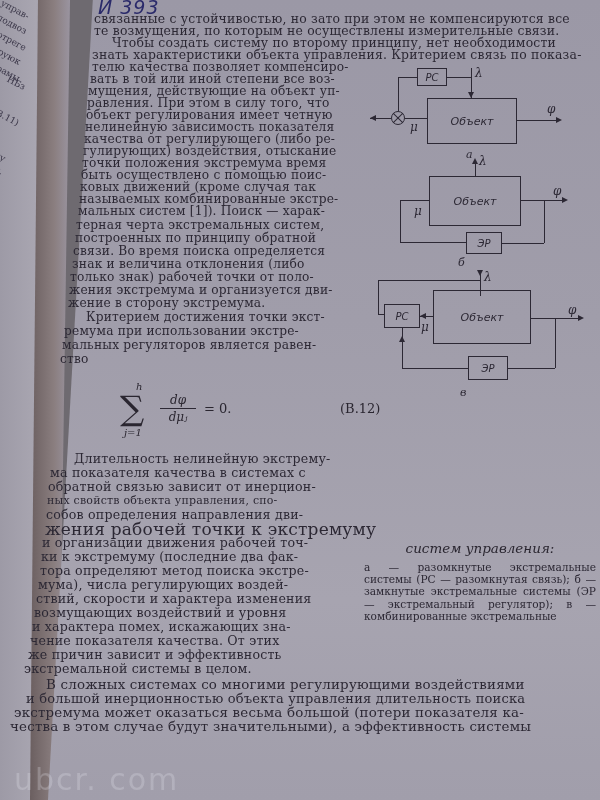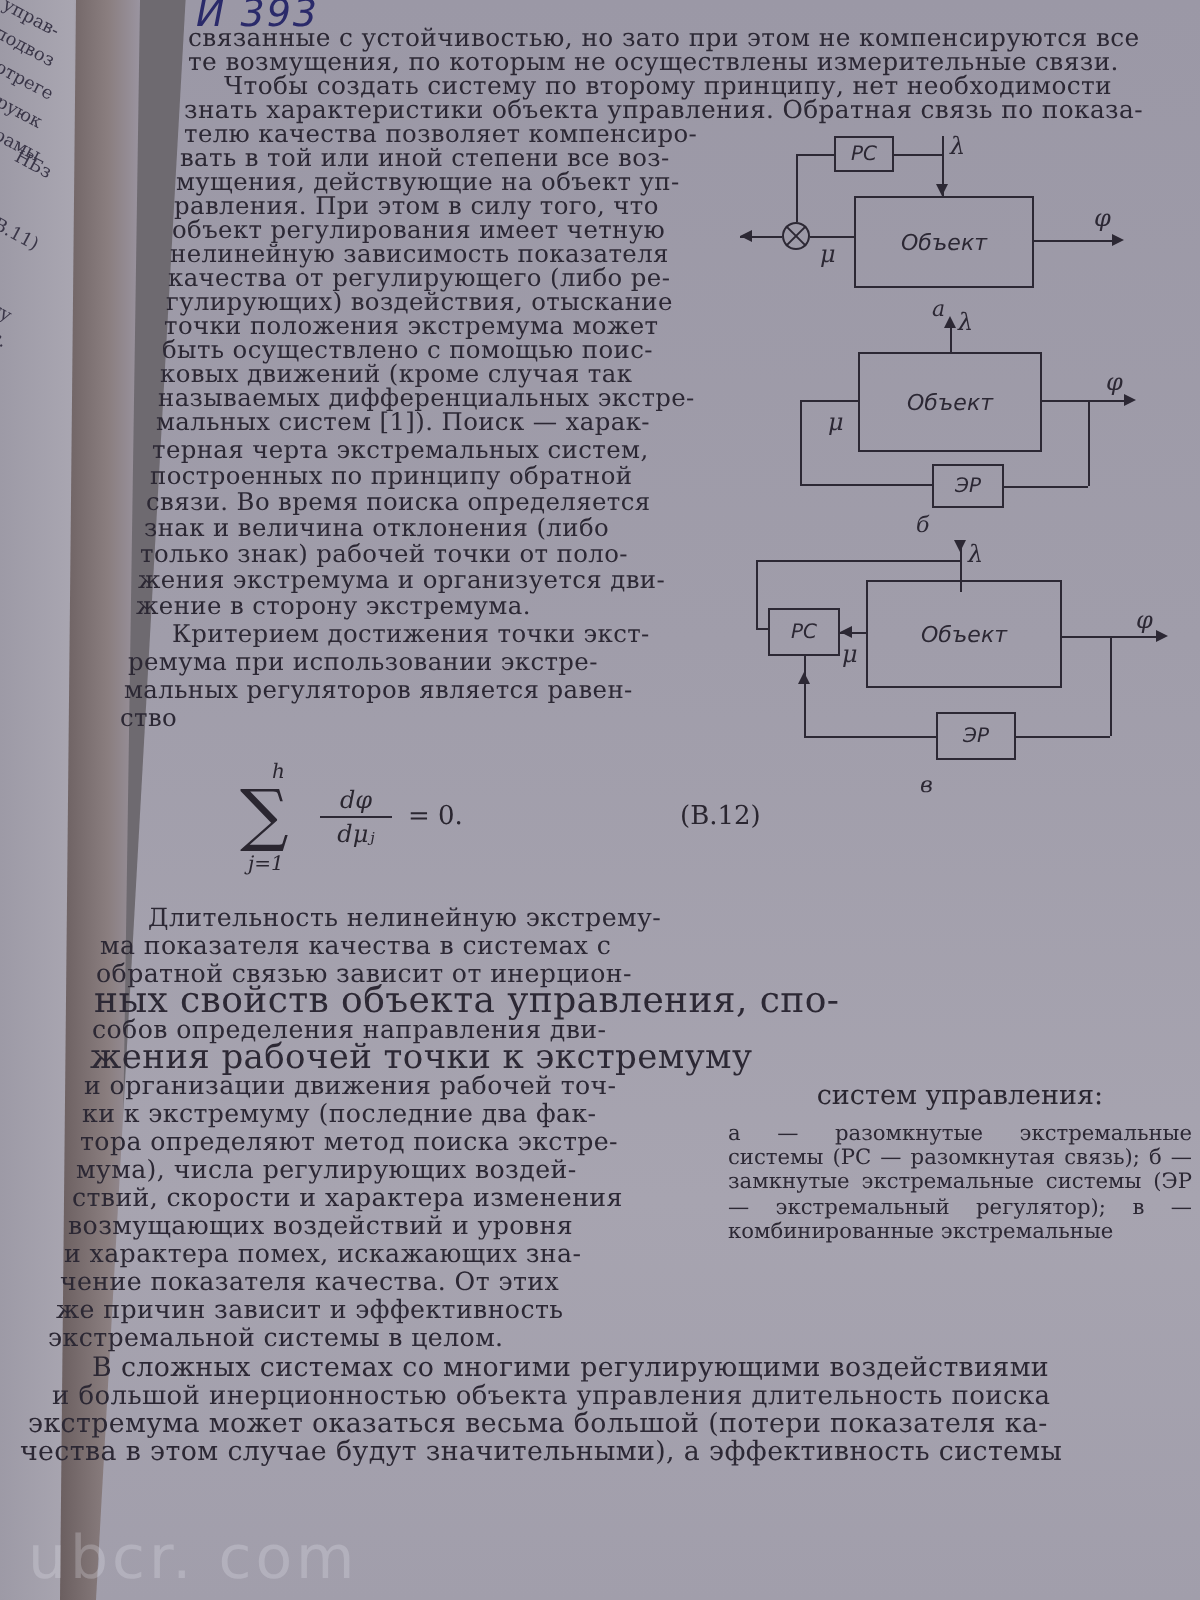--- a/index.html
+++ b/index.html
@@ -74,21 +74,21 @@
   }
   .summer::before { transform:translate(-50%,-50%) rotate(45deg); }
   .summer::after { transform:translate(-50%,-50%) rotate(-45deg); }
   .arrow-r { position:absolute; width:0; height:0; border-left:6px solid #2c2834; border-top:3px solid transparent; border-bottom:3px solid transparent; }
   .arrow-l { position:absolute; width:0; height:0; border-right:6px solid #2c2834; border-top:3px solid transparent; border-bottom:3px solid transparent; }
   .arrow-u { position:absolute; width:0; height:0; border-bottom:6px solid #2c2834; border-left:3px solid transparent; border-right:3px solid transparent; }
   .arrow-d { position:absolute; width:0; height:0; border-top:6px solid #2c2834; border-left:3px solid transparent; border-right:3px solid transparent; }
 
   .caption { position:absolute; left:364px; top:540px; width:232px; }
   .caption .title { font-size:13.5px; line-height:17px; text-align:justify; color:#2c2834; }
-  .caption .title-c { text-align:center; font-size:13.5px; line-height:17px; }
+  .caption .title-c { text-align:center; font-size:13.5px; line-height:17px;font-style:italic; }
   .caption .legend { font-size:10.6px; line-height:12.2px; margin-top:4px; text-align:justify; color:#2c2834; }
   .caption .legend-c { text-align:center; font-size:10.6px; line-height:12px; }
   .watermark {
     position:absolute; left:14px; top:762px; font-family:"DejaVu Sans",sans-serif;
     font-size:30px; color:rgba(230,230,240,0.25); letter-spacing:2px;
   }
 </style>
 </head>
 <body>
 
@@ -104,34 +104,34 @@
   <div class="frag" style="left:-2px;top:164px">с.</div>
 </div>
 <div class="gutter"></div>
 <div class="page"></div>
 
 <div class="handwritten">И 393</div>
 
 <div class="line full" style="left:94px;top:12px">связанные с устойчивостью, но зато при этом не компенсируются все</div>
 <div class="line full" style="left:94px;top:24px">те возмущения, по которым не осуществлены измерительные связи.</div>
 <div class="line full" style="left:112px;top:36px">Чтобы создать систему по второму принципу, нет необходимости</div>
-<div class="line full" style="left:92px;top:48px">знать характеристики объекта управления. Обратная связь по показа-</div>
+<div class="line full" style="left:92px;top:48px">знать характеристики объекта управления. Критерием связь по показа-</div>
 
 <div class="line" style="left:92px;top:60px">телю качества позволяет компенсиро-</div>
 <div class="line" style="left:90px;top:72px">вать в той или иной степени все воз-</div>
 <div class="line" style="left:88px;top:84px">мущения, действующие на объект уп-</div>
 <div class="line" style="left:87px;top:96px">равления. При этом в силу того, что</div>
 <div class="line" style="left:86px;top:108px">объект регулирования имеет четную</div>
 <div class="line" style="left:85px;top:120px">нелинейную зависимость показателя</div>
 <div class="line" style="left:84px;top:132px">качества от регулирующего (либо ре-</div>
 <div class="line" style="left:83px;top:144px">гулирующих) воздействия, отыскание</div>
-<div class="line" style="left:82px;top:156px">точки положения экстремума может</div>
+<div class="line" style="left:82px;top:156px">точки положения экстремума время</div>
 <div class="line" style="left:81px;top:168px">быть осуществлено с помощью поис-</div>
 <div class="line" style="left:80px;top:180px">ковых движений (кроме случая так</div>
-<div class="line" style="left:79px;top:192px">называемых дифференциальных экстре-</div>
+<div class="line" style="left:79px;top:192px">называемых комбинированные экстре-</div>
 <div class="line" style="left:78px;top:204px">мальных систем [1]). Поиск — харак-</div>
 <div class="line" style="left:76px;top:218px">терная черта экстремальных систем,</div>
 <div class="line" style="left:75px;top:231px">построенных по принципу обратной</div>
 <div class="line" style="left:73px;top:244px">связи. Во время поиска определяется</div>
 <div class="line" style="left:72px;top:257px">знак и величина отклонения (либо</div>
 <div class="line" style="left:70px;top:270px">только знак) рабочей точки от поло-</div>
 <div class="line" style="left:69px;top:283px">жения экстремума и организуется дви-</div>
 <div class="line" style="left:68px;top:296px">жение в сторону экстремума.</div>
 <div class="line" style="left:86px;top:310px">Критерием достижения точки экст-</div>
 <div class="line" style="left:64px;top:324px">ремума при использовании экстре-</div>
@@ -147,21 +147,21 @@
     <div class="bar"></div>
     <div>dμⱼ</div>
   </span>
   <span class="eq">= 0.</span>
   <span class="num">(В.12)</span>
 </div>
 
 <div class="line" style="left:74px;top:452px;font-size:12.6px">Длительность нелинейную экстрему-</div>
 <div class="line" style="left:50px;top:466px;font-size:12.6px">ма показателя качества в системах с</div>
 <div class="line" style="left:48px;top:480px;font-size:12.6px">обратной связью зависит от инерцион-</div>
-<div class="line" style="left:47px;top:494px;font-size:18px">ных свойств объекта управления, спо-</div>
+<div class="line" style="left:47px;top:494px;font-size:11px">ных свойств объекта управления, спо-</div>
 <div class="line" style="left:46px;top:508px;font-size:12.6px">собов определения направления дви-</div>
 <div class="line" style="left:45px;top:522px;font-size:17px">жения рабочей точки к экстремуму</div>
 <div class="line" style="left:42px;top:536px;font-size:12.6px">и организации движения рабочей точ-</div>
 <div class="line" style="left:41px;top:550px;font-size:12.6px">ки к экстремуму (последние два фак-</div>
 <div class="line" style="left:40px;top:564px;font-size:12.6px">тора определяют метод поиска экстре-</div>
 <div class="line" style="left:38px;top:578px;font-size:12.6px">мума), числа регулирующих воздей-</div>
 <div class="line" style="left:36px;top:592px;font-size:12.6px">ствий, скорости и характера изменения</div>
 <div class="line" style="left:34px;top:606px;font-size:12.6px">возмущающих воздействий и уровня</div>
 <div class="line" style="left:32px;top:620px;font-size:12.6px">и характера помех, искажающих зна-</div>
 <div class="line" style="left:30px;top:634px;font-size:12.6px">чение показателя качества. От этих</div>

